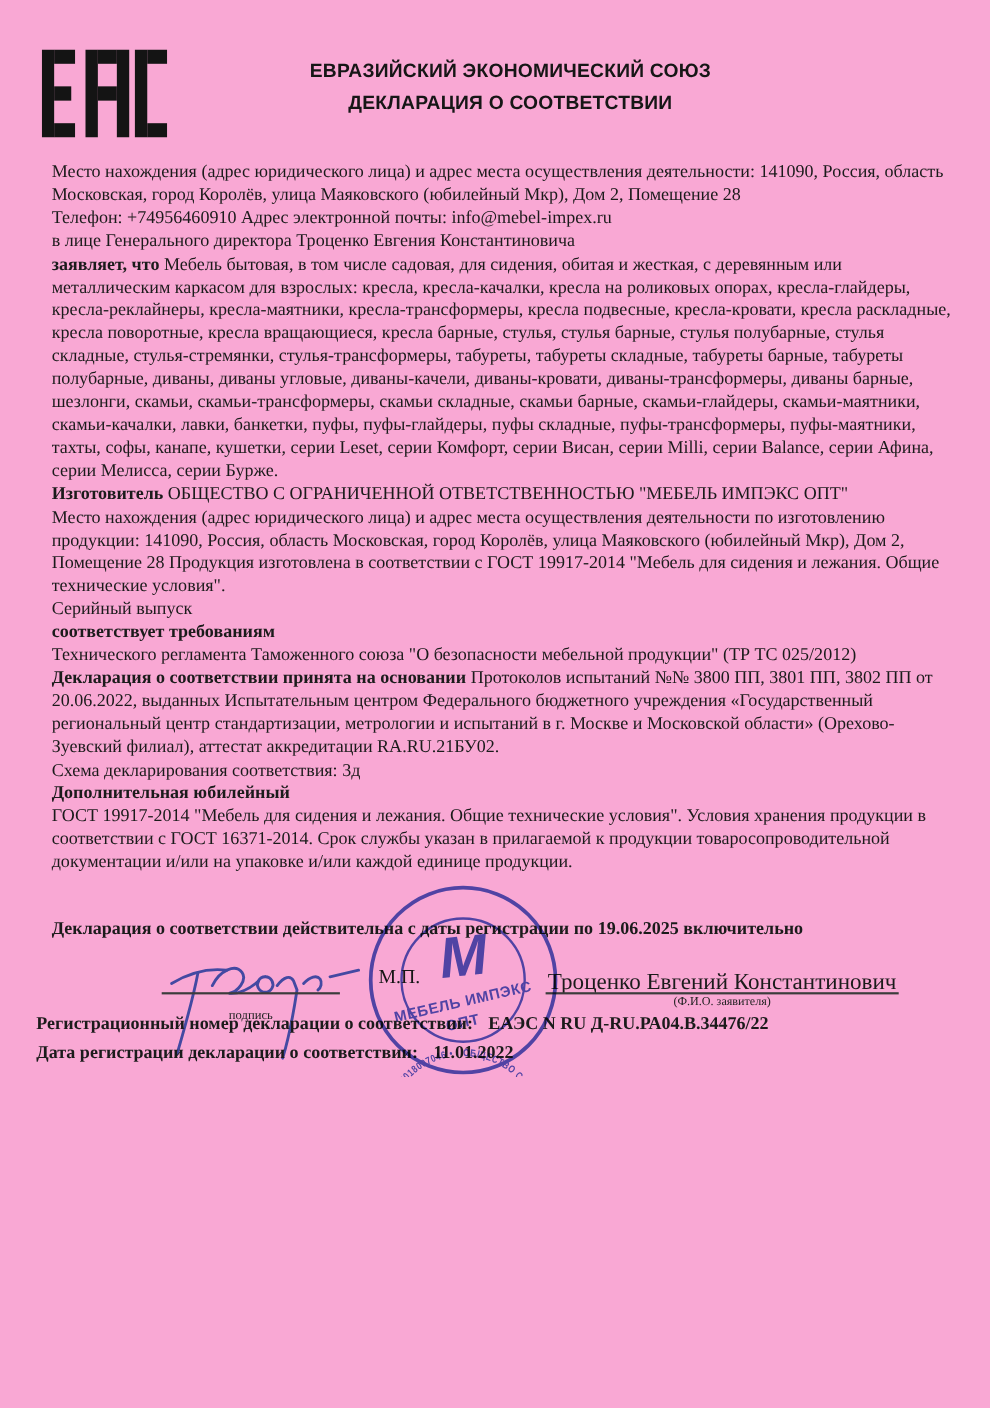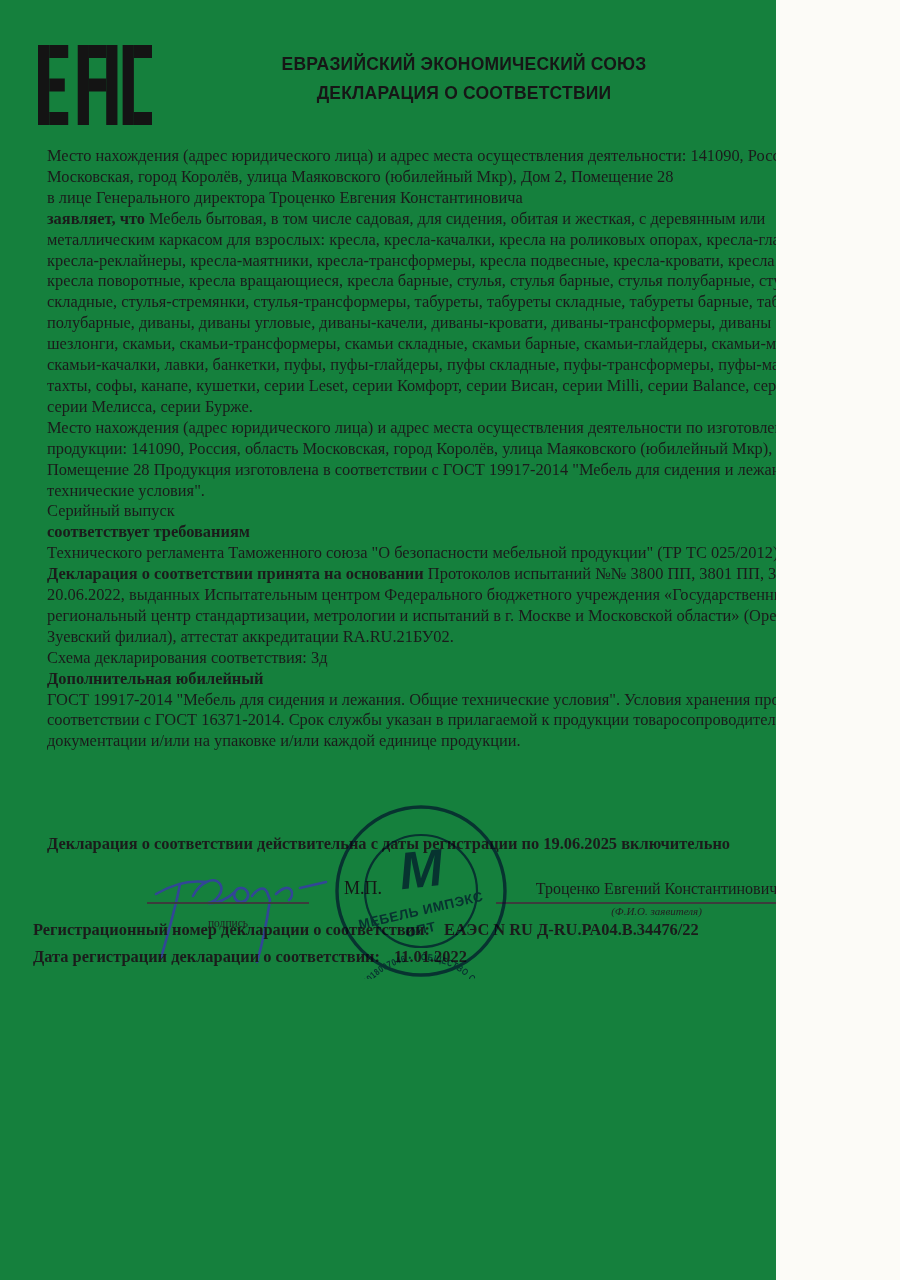--- a/index.html
+++ b/index.html
@@ -1,18 +1,18 @@
 <!DOCTYPE html>
 <html><head>
 <meta charset="utf-8">
 <style>
   html,body { margin:0; padding:0; background:#fcfbf7; }
   .page {
-    position:relative; width:776px; height:1280px;
-    background:#15803d; overflow:hidden;
+    position:relative; width:900px; height:1280px;
+    background:#f9a8d4; overflow:hidden;
     font-family:"Liberation Serif", serif; color:#1b1b1b;
   }
   .eac { position:absolute; left:38px; top:45px; width:114px; height:80px; }
   .eac rect { fill:#141414; }
   .header {
     position:absolute; left:150px; top:50px; width:628px;
     text-align:center; font-family:"Liberation Sans", sans-serif;
     font-weight:700; font-size:17.5px; line-height:29px; letter-spacing:0.2px;
     color:#161616;
   }
@@ -29,26 +29,26 @@
   .sig-svg { position:absolute; left:138px; top:848px; width:230px; height:122px; opacity:0.92; }
   .sig-svg path { stroke:#35429e; stroke-width:2.6; fill:none; stroke-linecap:round; }
   .sig-line  { position:absolute; left:147px; top:902px; width:162px; border-top:2px solid #3c3c3c; }
   .sig-caption {
     position:absolute; left:147px; top:905px; width:162px; text-align:center;
     font-size:11.5px; color:#222;margin-top:12px;
   }
   .mp { position:absolute; left:344px; top:878px; font-size:18px; color:#151515; }
   .name {
     position:absolute; left:496px; top:880px; width:321px; text-align:center;
-    font-size:16px; color:#1b1b1b;
+    font-size:21px; color:#1b1b1b;
   }
   .name-line { position:absolute; left:496px; top:902px; width:321px; border-top:2px solid #3c3c3c; }
   .fio {
     position:absolute; left:496px; top:905px; width:321px; text-align:center;
-    font-size:11px; color:#222;font-style:italic;
+    font-size:11px; color:#222;
   }
   .reg { position:absolute; left:33px; font-size:16.4px; font-weight:700; }
   .reg1 { top:920px; }
   .reg2 { top:947px; }
   .regval { margin-left:14px; }
   .stamp {
     position:absolute; left:333px; top:803px; width:176px; height:176px;
     opacity:0.88; mix-blend-mode:multiply;
   }
   .stamp circle { fill:none; stroke:#3a4fbe; }
@@ -77,22 +77,24 @@
     <rect x="111" y="67" width="21" height="13"></rect>
   </svg>
 
   <div class="header">
     <div>ЕВРАЗИЙСКИЙ ЭКОНОМИЧЕСКИЙ СОЮЗ</div>
     <div>ДЕКЛАРАЦИЯ О СООТВЕТСТВИИ</div>
   </div>
 
   <div class="doc-body">
       <div class="para"><span>Место нахождения (адрес юридического лица) и адрес места осуществления деятельности: 141090, Россия, область Московская, город Королёв, улица Маяковского (юбилейный Мкр), Дом 2, Помещение 28</span></div>
+      <div class="para"><span>Телефон: +74956460910 Адрес электронной почты: info@mebel-impex.ru</span></div>
       <div class="para"><span>в лице Генерального директора Троценко Евгения Константиновича</span></div>
       <div class="para"><span class="b">заявляет, что </span><span>Мебель бытовая, в том числе садовая, для сидения, обитая и жесткая, с деревянным или металлическим каркасом для взрослых: кресла, кресла-качалки, кресла на роликовых опорах, кресла-глайдеры, кресла-реклайнеры, кресла-маятники, кресла-трансформеры, кресла подвесные, кресла-кровати, кресла раскладные, кресла поворотные, кресла вращающиеся, кресла барные, стулья, стулья барные, стулья полубарные, стулья складные, стулья-стремянки, стулья-трансформеры, табуреты, табуреты складные, табуреты барные, табуреты полубарные, диваны, диваны угловые, диваны-качели, диваны-кровати, диваны-трансформеры, диваны барные, шезлонги, скамьи, скамьи-трансформеры, скамьи складные, скамьи барные, скамьи-глайдеры, скамьи-маятники, скамьи-качалки, лавки, банкетки, пуфы, пуфы-глайдеры, пуфы складные, пуфы-трансформеры, пуфы-маятники, тахты, софы, канапе, кушетки, серии Leset, серии Комфорт, серии Висан, серии Milli, серии Balance, серии Афина, серии Мелисса, серии Бурже.</span></div>
+      <div class="para"><span class="b">Изготовитель </span><span>ОБЩЕСТВО С ОГРАНИЧЕННОЙ ОТВЕТСТВЕННОСТЬЮ "МЕБЕЛЬ ИМПЭКС ОПТ"</span></div>
       <div class="para"><span>Место нахождения (адрес юридического лица) и адрес места осуществления деятельности по изготовлению продукции: 141090, Россия, область Московская, город Королёв, улица Маяковского (юбилейный Мкр), Дом 2, Помещение 28 Продукция изготовлена в соответствии с ГОСТ 19917-2014 "Мебель для сидения и лежания. Общие технические условия".</span></div>
       <div class="para"><span>Серийный выпуск</span></div>
       <div class="para"><span class="b">соответствует требованиям</span></div>
       <div class="para"><span>Технического регламента Таможенного союза "О безопасности мебельной продукции" (ТР ТС 025/2012)</span></div>
       <div class="para"><span class="b">Декларация о соответствии принята на основании </span><span>Протоколов испытаний №№ 3800 ПП, 3801 ПП, 3802 ПП от 20.06.2022, выданных Испытательным центром Федерального бюджетного учреждения «Государственный региональный центр стандартизации, метрологии и испытаний в г. Москве и Московской области» (Орехово-Зуевский филиал), аттестат аккредитации RA.RU.21БУ02.</span></div>
       <div class="para"><span>Схема декларирования соответствия: 3д</span></div>
       <div class="para"><span class="b">Дополнительная юбилейный</span></div>
       <div class="para"><span>ГОСТ 19917-2014 "Мебель для сидения и лежания. Общие технические условия". Условия хранения продукции в соответствии с ГОСТ 16371-2014. Срок службы указан в прилагаемой к продукции товаросопроводительной документации и/или на упаковке и/или каждой единице продукции.</span></div>
     </div>
 

